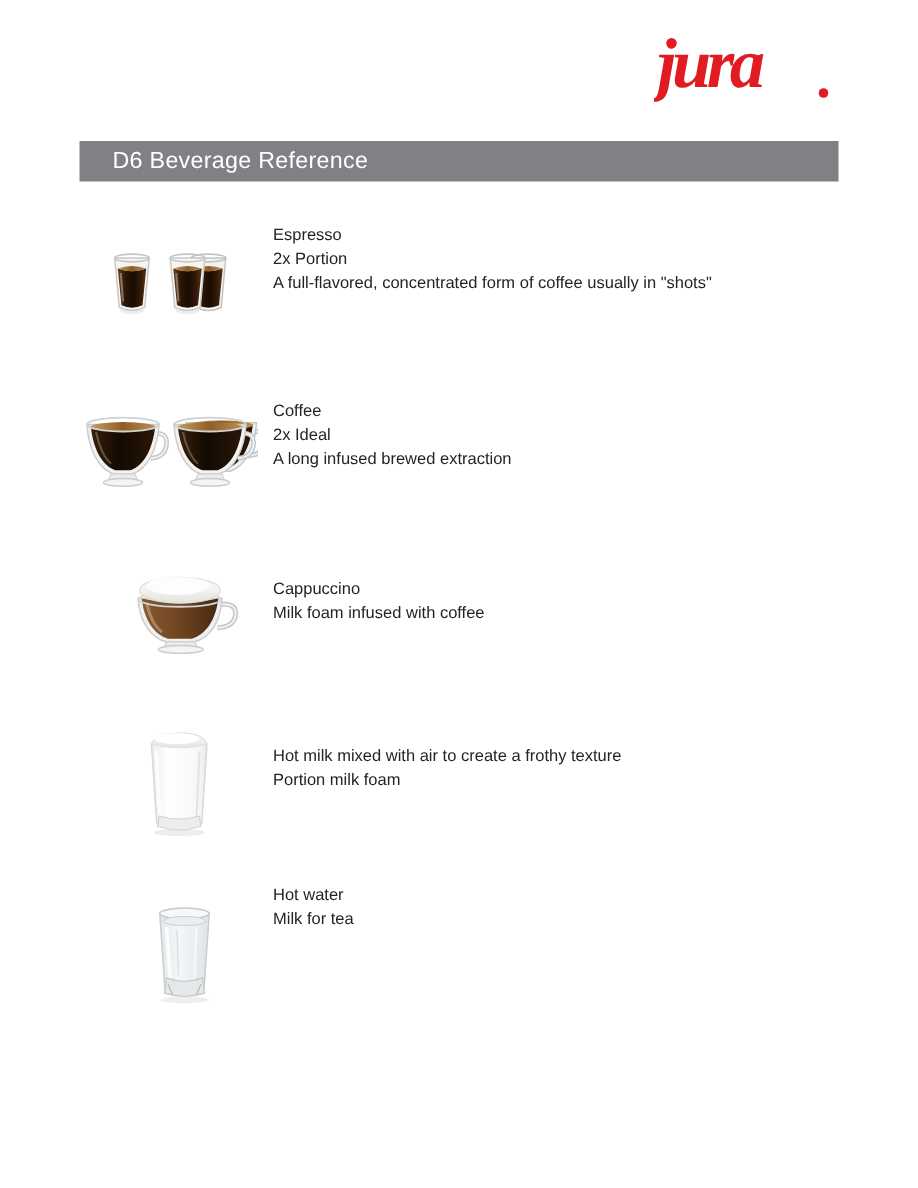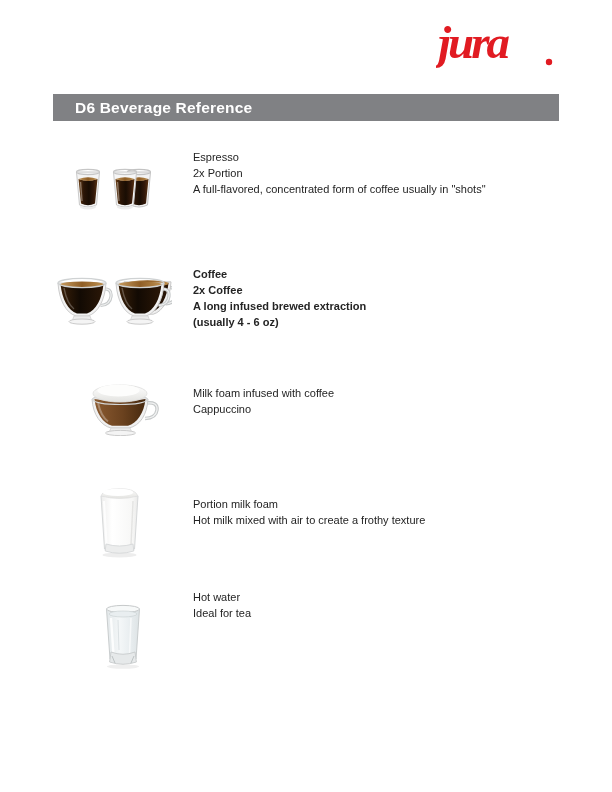--- a/index.html
+++ b/index.html
@@ -6,26 +6,26 @@
   #page {
     position:relative; width:612px; height:792px; background:#ffffff;
     font-family:"Liberation Sans", sans-serif; overflow:hidden;border-radius:23px;
   }
   
   .logo-wrap { position:absolute; left:436px; top:18px; width:122px; height:54px; }
   
   .header-bar {
     position:absolute; left:53px; top:94px; width:506px; height:27px;
     background:#808184; box-sizing:border-box; padding-left:22px;
-    color:#ffffff; font-size:15.5px; line-height:27px; font-weight:700;
+    color:#ffffff; font-size:15.5px; line-height:27px; font-weight:400;
     letter-spacing:.2px;
   }
   
   .bev-img { position:absolute; }
-  .bev-text { position:absolute; left:182px; color:#242424; font-size:11px; line-height:16px;margin-left:11px; }
+  .bev-text { position:absolute; left:182px; color:#242424; font-size:11px; line-height:16px; }
   .bev-text .line { height:16px; white-space:nowrap; }
   svg { display:block; }
 </style>
 </head>
 <body>
 
 <div id="page">
 
   <svg width="0" height="0" style="position:absolute" aria-hidden="true">
     <defs>
@@ -143,73 +143,72 @@
         <path d="M2,7 C3,24 10,37 20,40 L32,40 C42,37 49,24 50,7 Z" fill="#f2f2f2" stroke="#cccccc" stroke-width="1"></path>
         <path d="M4.5,8 C6,23 12,34.5 21,37.5 L31,37.5 C40,34.5 46,23 47.5,8 Q26,13.5 4.5,8 Z" fill="url(#g-cof)"></path>
         <ellipse cx="26" cy="8.6" rx="21.5" ry="3.2" fill="url(#g-crema)"></ellipse>
         <ellipse cx="26" cy="7" rx="24" ry="4.6" fill="none" stroke="#cfd2d3" stroke-width="1.3"></ellipse>
         <path d="M8,12 C10,22 14,30 18,33" stroke="#ffffff" stroke-width="1.4" opacity=".25" fill="none"></path>
         <path d="M18,40 L16.5,44 L35.5,44 L34,40 Z" fill="#ececec" stroke="#d2d2d2" stroke-width=".8"></path>
         <ellipse cx="26" cy="45.6" rx="13" ry="2.6" fill="#f4f4f4" stroke="#cbcbcb" stroke-width="1"></ellipse>
       </g>
     </svg>
   </div>
-  <div class="bev-text" style="top:266px;font-weight:bold;">
+  <div class="bev-text" style="top:266px;">
     <div class="line">Coffee</div>
-    <div class="line">2x Coffee</div>
+    <div class="line">2x Ideal</div>
     <div class="line">A long infused brewed extraction</div>
-    <div class="line">(usually 4 - 6 oz)</div>
   </div>
 
   <div class="bev-img" style="left:84px; top:383px;">
     <svg viewBox="0 0 78 53" width="78" height="53">
       <path d="M62,20 Q74,18.5 73,27 Q72,35 61,35.5" fill="none" stroke="#c6c9ca" stroke-width="3.4"></path>
       <path d="M62,20 Q74,18.5 73,27 Q72,35 61,35.5" fill="none" stroke="#f2f3f3" stroke-width="1.3"></path>
       <path d="M8,16 C9,32 17,42.5 27,45 L45,45 C56,42.5 63,32 64,16 Z" fill="#f0f0f0" stroke="#cccccc" stroke-width="1"></path>
       <path d="M10.5,16 C12,30.5 19,40 28,42.8 L44,42.8 C53,40 60,30.5 61.5,16 Q36,21 10.5,16 Z" fill="url(#g-cap)"></path>
       <path d="M14,20 C16,29 20,35.5 24,38.5" stroke="#ffffff" stroke-width="2" opacity=".3" fill="none"></path>
       <ellipse cx="36" cy="16.5" rx="27.5" ry="5" fill="none" stroke="#d2d5d6" stroke-width="1.2"></ellipse>
       <ellipse cx="36" cy="10.5" rx="27" ry="8.6" fill="url(#g-foam)" stroke="#dddddc" stroke-width=".8"></ellipse>
       <ellipse cx="34.5" cy="7.6" rx="21" ry="6" fill="#fdfdfc"></ellipse>
       <path d="M27,45 L25.5,48.5 L47.5,48.5 L46,45 Z" fill="#ececec" stroke="#d2d2d2" stroke-width=".8"></path>
       <ellipse cx="36.5" cy="50" rx="15" ry="2.6" fill="#f4f4f4" stroke="#cbcbcb" stroke-width="1"></ellipse>
     </svg>
   </div>
   <div class="bev-text" style="top:385px;">
+    <div class="line">Cappuccino</div>
     <div class="line">Milk foam infused with coffee</div>
-    <div class="line">Cappuccino</div>
   </div>
 
   <div class="bev-img" style="left:96px; top:487px;">
     <svg viewBox="0 0 47 71" width="47" height="71">
       <ellipse cx="23.5" cy="68" rx="17" ry="2.4" fill="#ededed"></ellipse>
       <path d="M5,9 L8.5,62 Q23.5,67 38.5,62 L42,9 Z" fill="url(#g-milk)" stroke="#d6d8d9" stroke-width="1"></path>
       <path d="M5,9 Q7,2.2 22,1.6 Q39,1.2 42,9 Q23.5,14 5,9 Z" fill="url(#g-foam)" stroke="#e0e0df" stroke-width=".7"></path>
       <ellipse cx="22" cy="5.4" rx="15" ry="3.6" fill="#ffffff"></ellipse>
       <path d="M8,14 L10.5,58" stroke="#ffffff" stroke-width="2.2" opacity=".8" fill="none"></path>
       <path d="M37,14 L35,58" stroke="#dededd" stroke-width="1.4" opacity=".8" fill="none"></path>
       <path d="M10,57 L9.2,64 Q23.5,68.5 37.8,64 L37,57 Q23.5,61 10,57 Z" fill="#eceded" stroke="#d2d4d5" stroke-width=".8"></path>
     </svg>
   </div>
   <div class="bev-text" style="top:496px;">
+    <div class="line">Hot milk mixed with air to create a frothy texture</div>
     <div class="line">Portion milk foam</div>
-    <div class="line">Hot milk mixed with air to create a frothy texture</div>
   </div>
 
   <div class="bev-img" style="left:101px; top:604px;">
     <svg viewBox="0 0 44 65" width="44" height="65">
       <ellipse cx="22" cy="62.6" rx="16" ry="2.2" fill="#efefef"></ellipse>
       <path d="M5.5,5 L9,55 Q22,59.5 35,55 L38.5,5 Z" fill="url(#g-water)" stroke="#c9cdce" stroke-width="1"></path>
       <ellipse cx="22" cy="5" rx="16.5" ry="3.6" fill="#f7f9f9" stroke="#c6c9ca" stroke-width="1"></ellipse>
       <ellipse cx="22" cy="10" rx="14" ry="3" fill="#e9eef0" stroke="#ccd2d4" stroke-width=".7"></ellipse>
       <path d="M10,14 L12.5,50" stroke="#ffffff" stroke-width="2.4" opacity=".85" fill="none"></path>
       <path d="M30,14 L28.5,50" stroke="#ffffff" stroke-width="1.6" opacity=".6" fill="none"></path>
       <path d="M17,16 L18,46" stroke="#d6dcde" stroke-width="1" opacity=".8" fill="none"></path>
       <path d="M10,48 L8.6,58 Q22,62.5 35.4,58 L34,48 Q22,52.5 10,48 Z" fill="#e6e9ea" stroke="#c7cbcc" stroke-width=".9"></path>
       <path d="M11,52 L14,59 M33,52 L30,59" stroke="#b9bec0" stroke-width=".9" fill="none"></path>
     </svg>
   </div>
   <div class="bev-text" style="top:589px;">
     <div class="line">Hot water</div>
-    <div class="line">Ideal for tea</div>
+    <div class="line">Milk for tea</div>
   </div>
 
 </div>
 
 </body></html>

